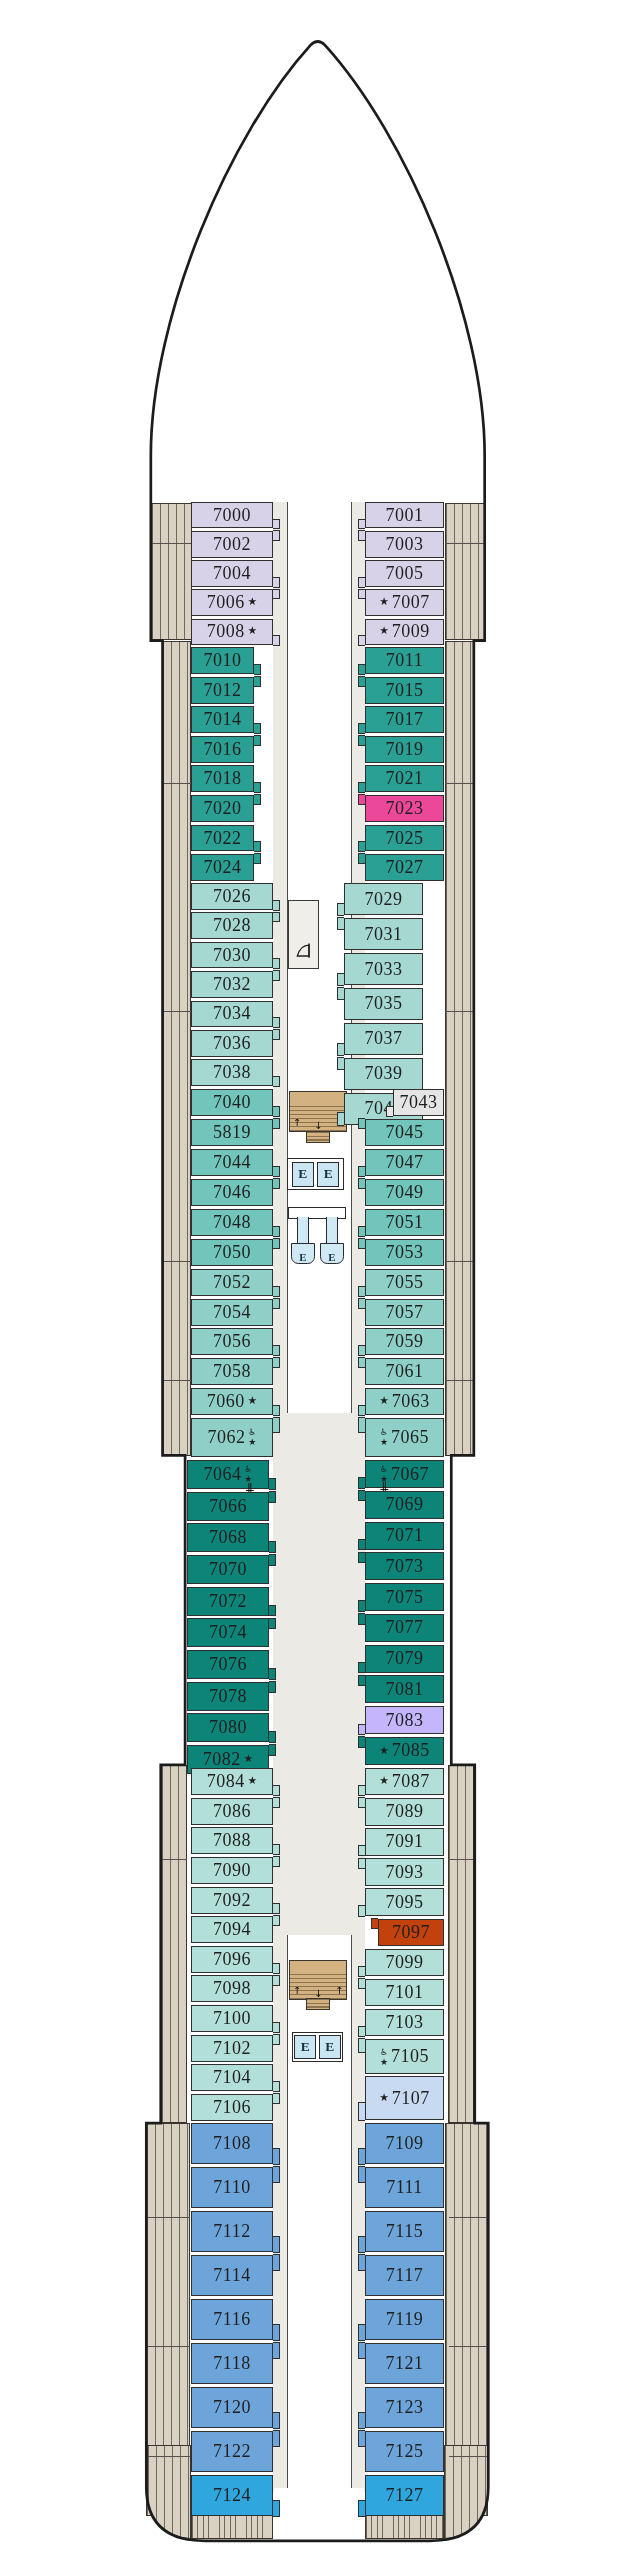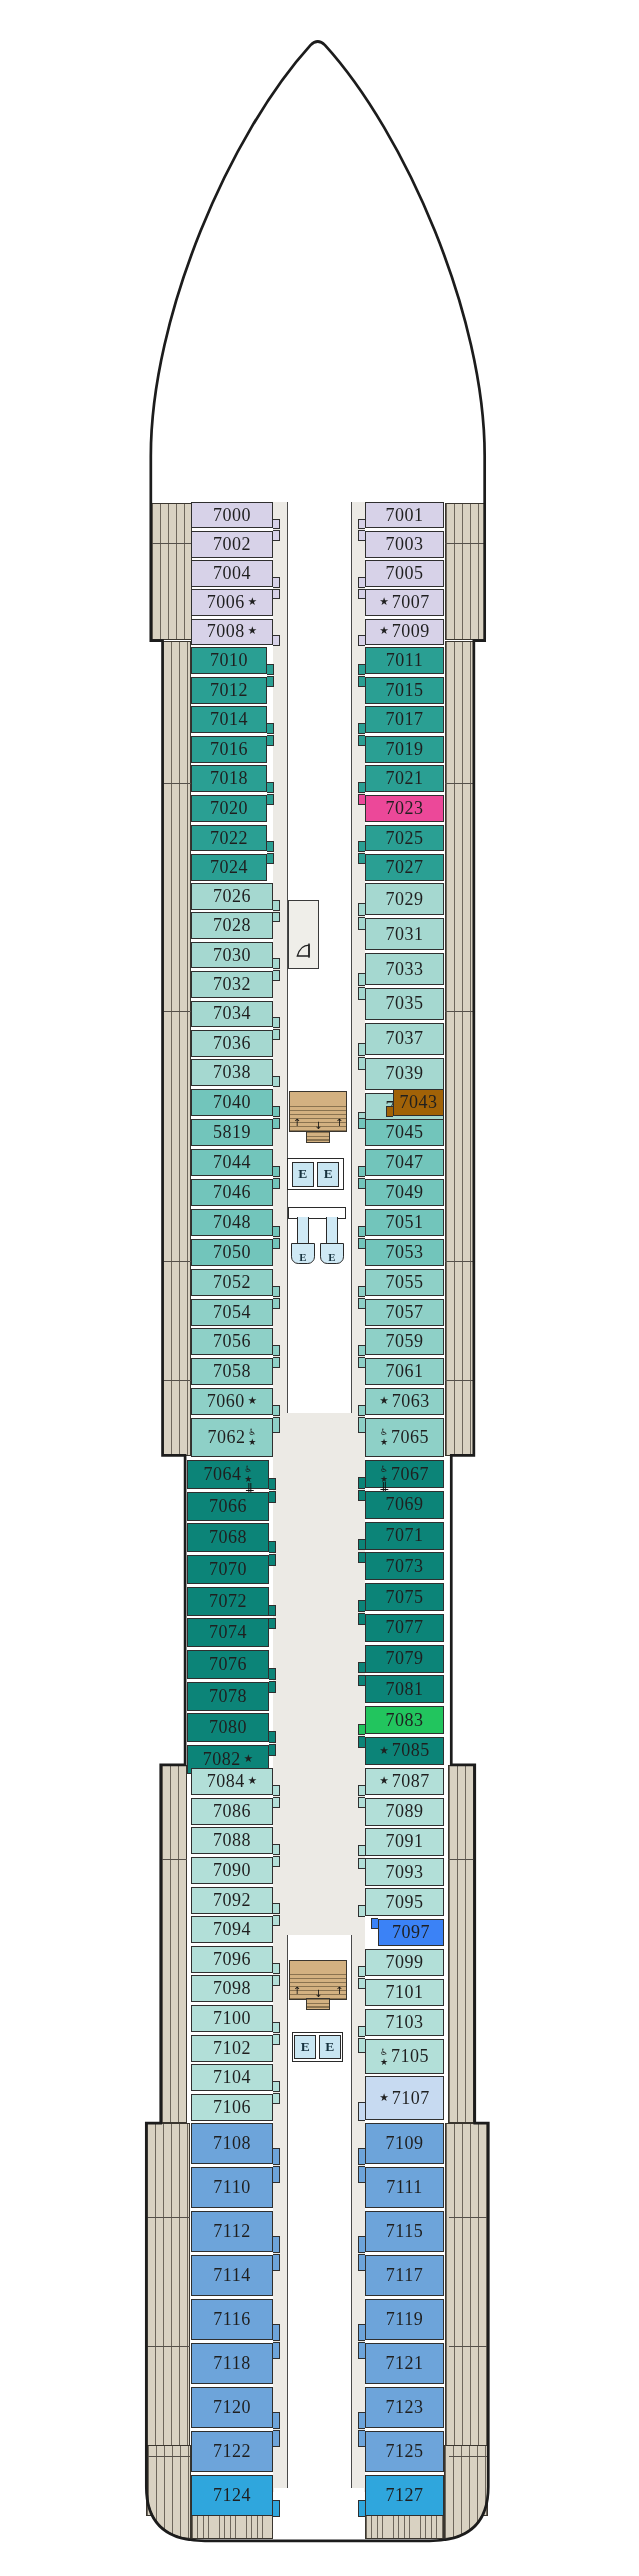--- a/index.html
+++ b/index.html
@@ -93,21 +93,21 @@
         </div>
         <div class="room left" style="background-color: rgb(215, 210, 232); flex: 1 1 0%;">
           <span class="num">7006</span>
           <span class="star">★</span>
         </div>
         <div class="room left" style="background-color: rgb(215, 210, 232); flex: 1 1 0%;">
           <span class="num">7008</span>
           <span class="star">★</span>
         </div>
       </div>
-      <div class="band" style="left: 191px; top: 647px; width: 76px; height: 234px;">
+      <div class="band" style="left: 191px; top: 647px; width: 63px; height: 234px;">
         <div class="room left" style="background-color: rgb(42, 159, 147); flex: 1 1 0%;">
           <span class="num">7010</span>
         </div>
         <div class="room left" style="background-color: rgb(42, 159, 147); flex: 1 1 0%;">
           <span class="num">7012</span>
         </div>
         <div class="room left" style="background-color: rgb(42, 159, 147); flex: 1 1 0%;">
           <span class="num">7014</span>
         </div>
         <div class="room left" style="background-color: rgb(42, 159, 147); flex: 1 1 0%;">
@@ -342,21 +342,21 @@
         <div class="room right" style="background-color: #ec4899; flex: 1 1 0%;">
           <span class="num">7023</span>
         </div>
         <div class="room right" style="background-color: rgb(42, 159, 147); flex: 1 1 0%;">
           <span class="num">7025</span>
         </div>
         <div class="room right" style="background-color: rgb(42, 159, 147); flex: 1 1 0%;">
           <span class="num">7027</span>
         </div>
       </div>
-      <div class="band" style="left: 365px; top: 883px; width: 79px; height: 242px;">
+      <div class="band" style="left: 344px; top: 883px; width: 79px; height: 242px;">
         <div class="room right" style="background-color: rgb(165, 216, 208); flex: 1 1 0%;">
           <span class="num">7029</span>
         </div>
         <div class="room right" style="background-color: rgb(165, 216, 208); flex: 1 1 0%;">
           <span class="num">7031</span>
         </div>
         <div class="room right" style="background-color: rgb(165, 216, 208); flex: 1 1 0%;">
           <span class="num">7033</span>
         </div>
         <div class="room right" style="background-color: rgb(165, 216, 208); flex: 1 1 0%;">
@@ -366,21 +366,21 @@
           <span class="num">7037</span>
         </div>
         <div class="room right" style="background-color: rgb(165, 216, 208); flex: 1 1 0%;">
           <span class="num">7039</span>
         </div>
         <div class="room right" style="background-color: rgb(165, 216, 208); flex: 1 1 0%;">
           <span class="num">7041</span>
         </div>
       </div>
       <div class="band" style="left: 365px; top: 1089px; width: 79px; height: 177px;">
-        <div class="room right" style="background-color: #a16207; flex: 1 1 0%; margin-left: 28px;">
+        <div class="room right" style="background-color: #e5e5e5; flex: 1 1 0%; margin-left: 28px;">
           <span class="num">7043</span>
         </div>
         <div class="room right" style="background-color: rgb(114, 197, 187); flex: 1 1 0%;">
           <span class="num">7045</span>
         </div>
         <div class="room right" style="background-color: rgb(114, 197, 187); flex: 1 1 0%;">
           <span class="num">7047</span>
         </div>
         <div class="room right" style="background-color: rgb(114, 197, 187); flex: 1 1 0%;">
           <span class="num">7049</span>
@@ -440,21 +440,21 @@
         </div>
         <div class="room right" style="background-color: rgb(12, 132, 120); flex: 1 1 0%;">
           <span class="num">7077</span>
         </div>
         <div class="room right" style="background-color: rgb(12, 132, 120); flex: 1 1 0%;">
           <span class="num">7079</span>
         </div>
         <div class="room right" style="background-color: rgb(12, 132, 120); flex: 1 1 0%;">
           <span class="num">7081</span>
         </div>
-        <div class="room right" style="background-color: #22c55e; flex: 1 1 0%;">
+        <div class="room right" style="background-color: #c4b5fd; flex: 1 1 0%;">
           <span class="num">7083</span>
         </div>
         <div class="room right" style="background-color: rgb(12, 132, 120); flex: 1 1 0%;">
           <span class="star">★</span>
           <span class="num">7085</span>
         </div>
       </div>
       <div class="band" style="left: 365px; top: 1768px; width: 79px; height: 306px;">
         <div class="room right" style="background-color: rgb(178, 223, 216); flex: 1 1 0%;">
           <span class="star">★</span>
@@ -465,21 +465,21 @@
         </div>
         <div class="room right" style="background-color: rgb(178, 223, 216); flex: 1 1 0%;">
           <span class="num">7091</span>
         </div>
         <div class="room right" style="background-color: rgb(178, 223, 216); flex: 1 1 0%;">
           <span class="num">7093</span>
         </div>
         <div class="room right" style="background-color: rgb(178, 223, 216); flex: 1 1 0%;">
           <span class="num">7095</span>
         </div>
-        <div class="room right" style="background-color: #3b82f6; flex: 1 1 0%; margin-left: 13px;">
+        <div class="room right" style="background-color: #c2410c; flex: 1 1 0%; margin-left: 13px;">
           <span class="num">7097</span>
         </div>
         <div class="room right" style="background-color: rgb(178, 223, 216); flex: 1 1 0%;">
           <span class="num">7099</span>
         </div>
         <div class="room right" style="background-color: rgb(178, 223, 216); flex: 1 1 0%;">
           <span class="num">7101</span>
         </div>
         <div class="room right" style="background-color: rgb(178, 223, 216); flex: 1 1 0%;">
           <span class="num">7103</span>

